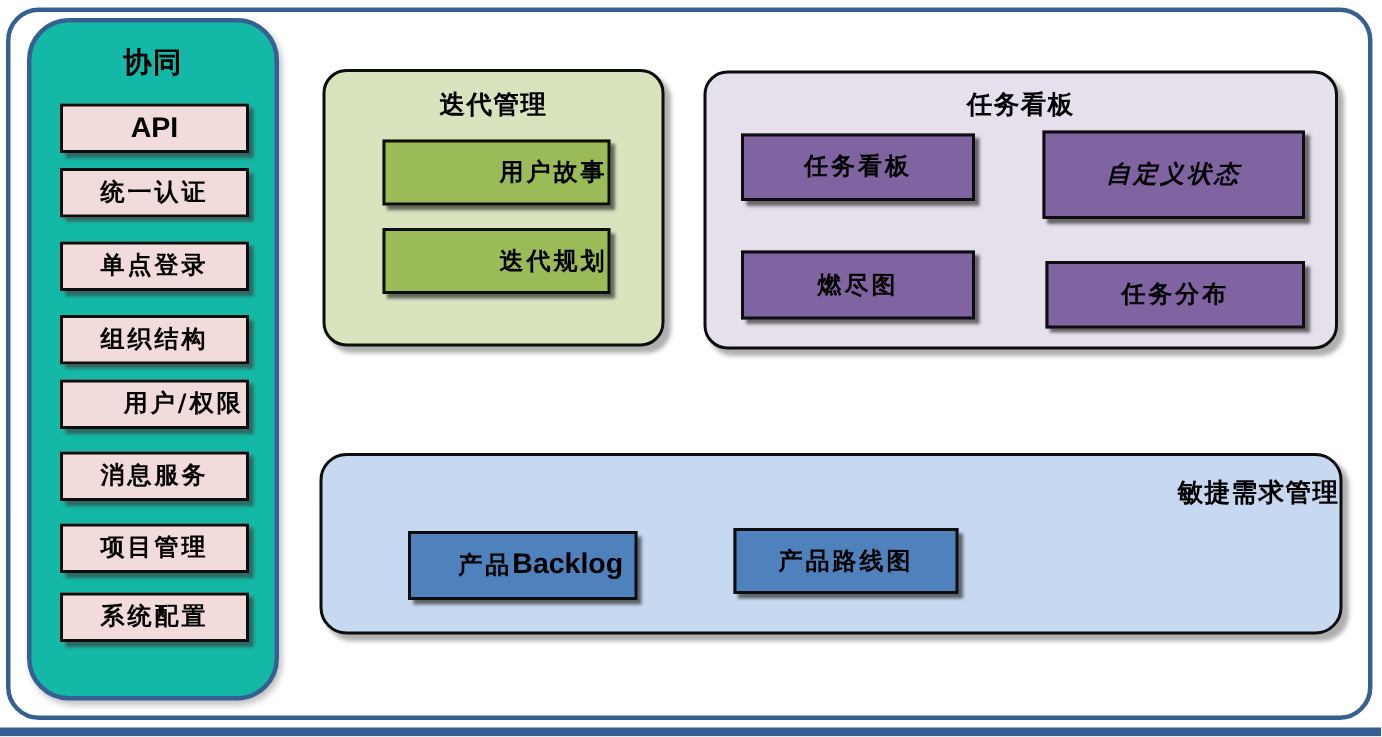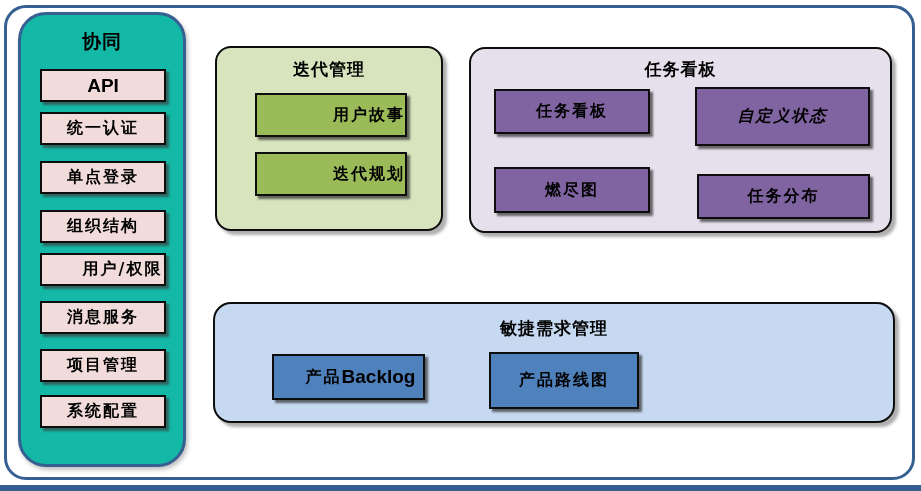--- a/index.html
+++ b/index.html
@@ -177,23 +177,23 @@
     </div>
     <div class="feature-box box-purple" style="left:23px;  top:118px; width:156px; height:46px;">
       <span class="label">燃尽图</span>
     </div>
     <div class="feature-box box-purple" style="left:226px; top:125px; width:173px; height:45px;">
       <span class="label">任务分布</span>
     </div>
   </section>
 
   <section class="panel panel-blue">
-    <div class="panel-title" style="top:13px;">敏捷需求管理</div>
+    <div class="panel-title" style="top:13px;text-align:right;">敏捷需求管理</div>
     <div class="feature-box box-blue" style="left:57px;  top:50px; width:153px; height:46px;padding-left:24px;">
       <span class="label">产品</span>
         <span class="label-latin">Backlog</span>
     </div>
-    <div class="feature-box box-blue" style="left:274px; top:48px; width:150px; height:57px;">
+    <div class="feature-box box-blue" style="left:274px; top:48px; width:150px; height:44px;">
       <span class="label">产品路线图</span>
     </div>
   </section>
 
 </div>
 
 </body></html>

